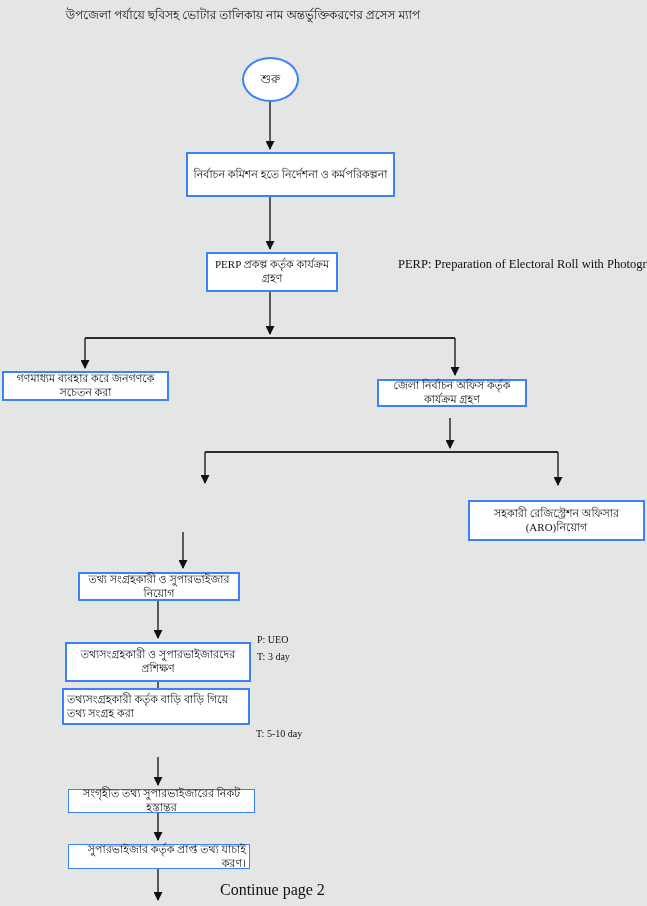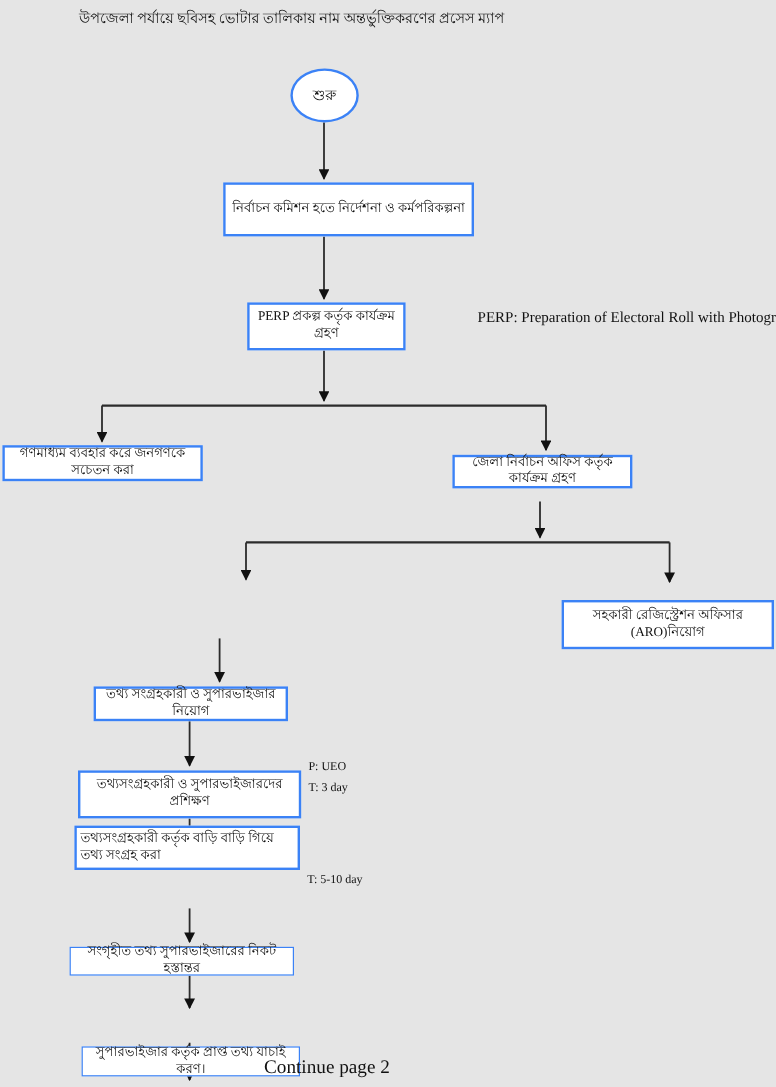--- a/index.html
+++ b/index.html
@@ -53,22 +53,22 @@
   #n-ec       { left: 186px; top: 152px; width: 209px; height: 45px; }
   #n-perp     { left: 206px; top: 252px; width: 132px; height: 40px; }
   #n-media    { left: 2px;   top: 371px; width: 167px; height: 30px; }
   #n-district { left: 377px; top: 379px; width: 150px; height: 28px; }
   #n-upazila  { left: 112px; top: 487px; width: 181px; height: 45px; }
   #n-aro      { left: 468px; top: 489px; width: 177px; height: 41px; margin-top: 11px; }
   #n-recruit  { left: 78px;  top: 572px; width: 162px; height: 29px; }
   #n-training { left: 65px;  top: 642px; width: 186px; height: 40px; border-width: 2px; }
   #n-collect  { left: 62px;  top: 688px; width: 188px; height: 37px; border-width: 2px;
                 justify-content: flex-start; text-align: left; }
-  #n-handover { left: 58px;  top: 789px; width: 187px; height: 24px; border-width: 1.5px; }
-  #n-verify   { left: 68px;  top: 872px; width: 182px; height: 25px; border-width: 1.5px; }
+  #n-handover { left: 68px;  top: 789px; width: 187px; height: 24px; border-width: 1.5px; }
+  #n-verify   { left: 68px;  top: 844px; width: 182px; height: 25px; border-width: 1.5px; text-align: right; }
   
   #a-perp     { left: 398px; top: 257px; font-size: 12.5px; }
   #a-train-p  { left: 257px; top: 634px; }
   #a-train-t  { left: 257px; top: 651px; }
   #a-collect  { left: 256px; top: 728px; }
   #a-continue { left: 172px; top: 881px; font-size: 16px; margin-left: 48px; }
 </style>
 </head>
 <body>
 

